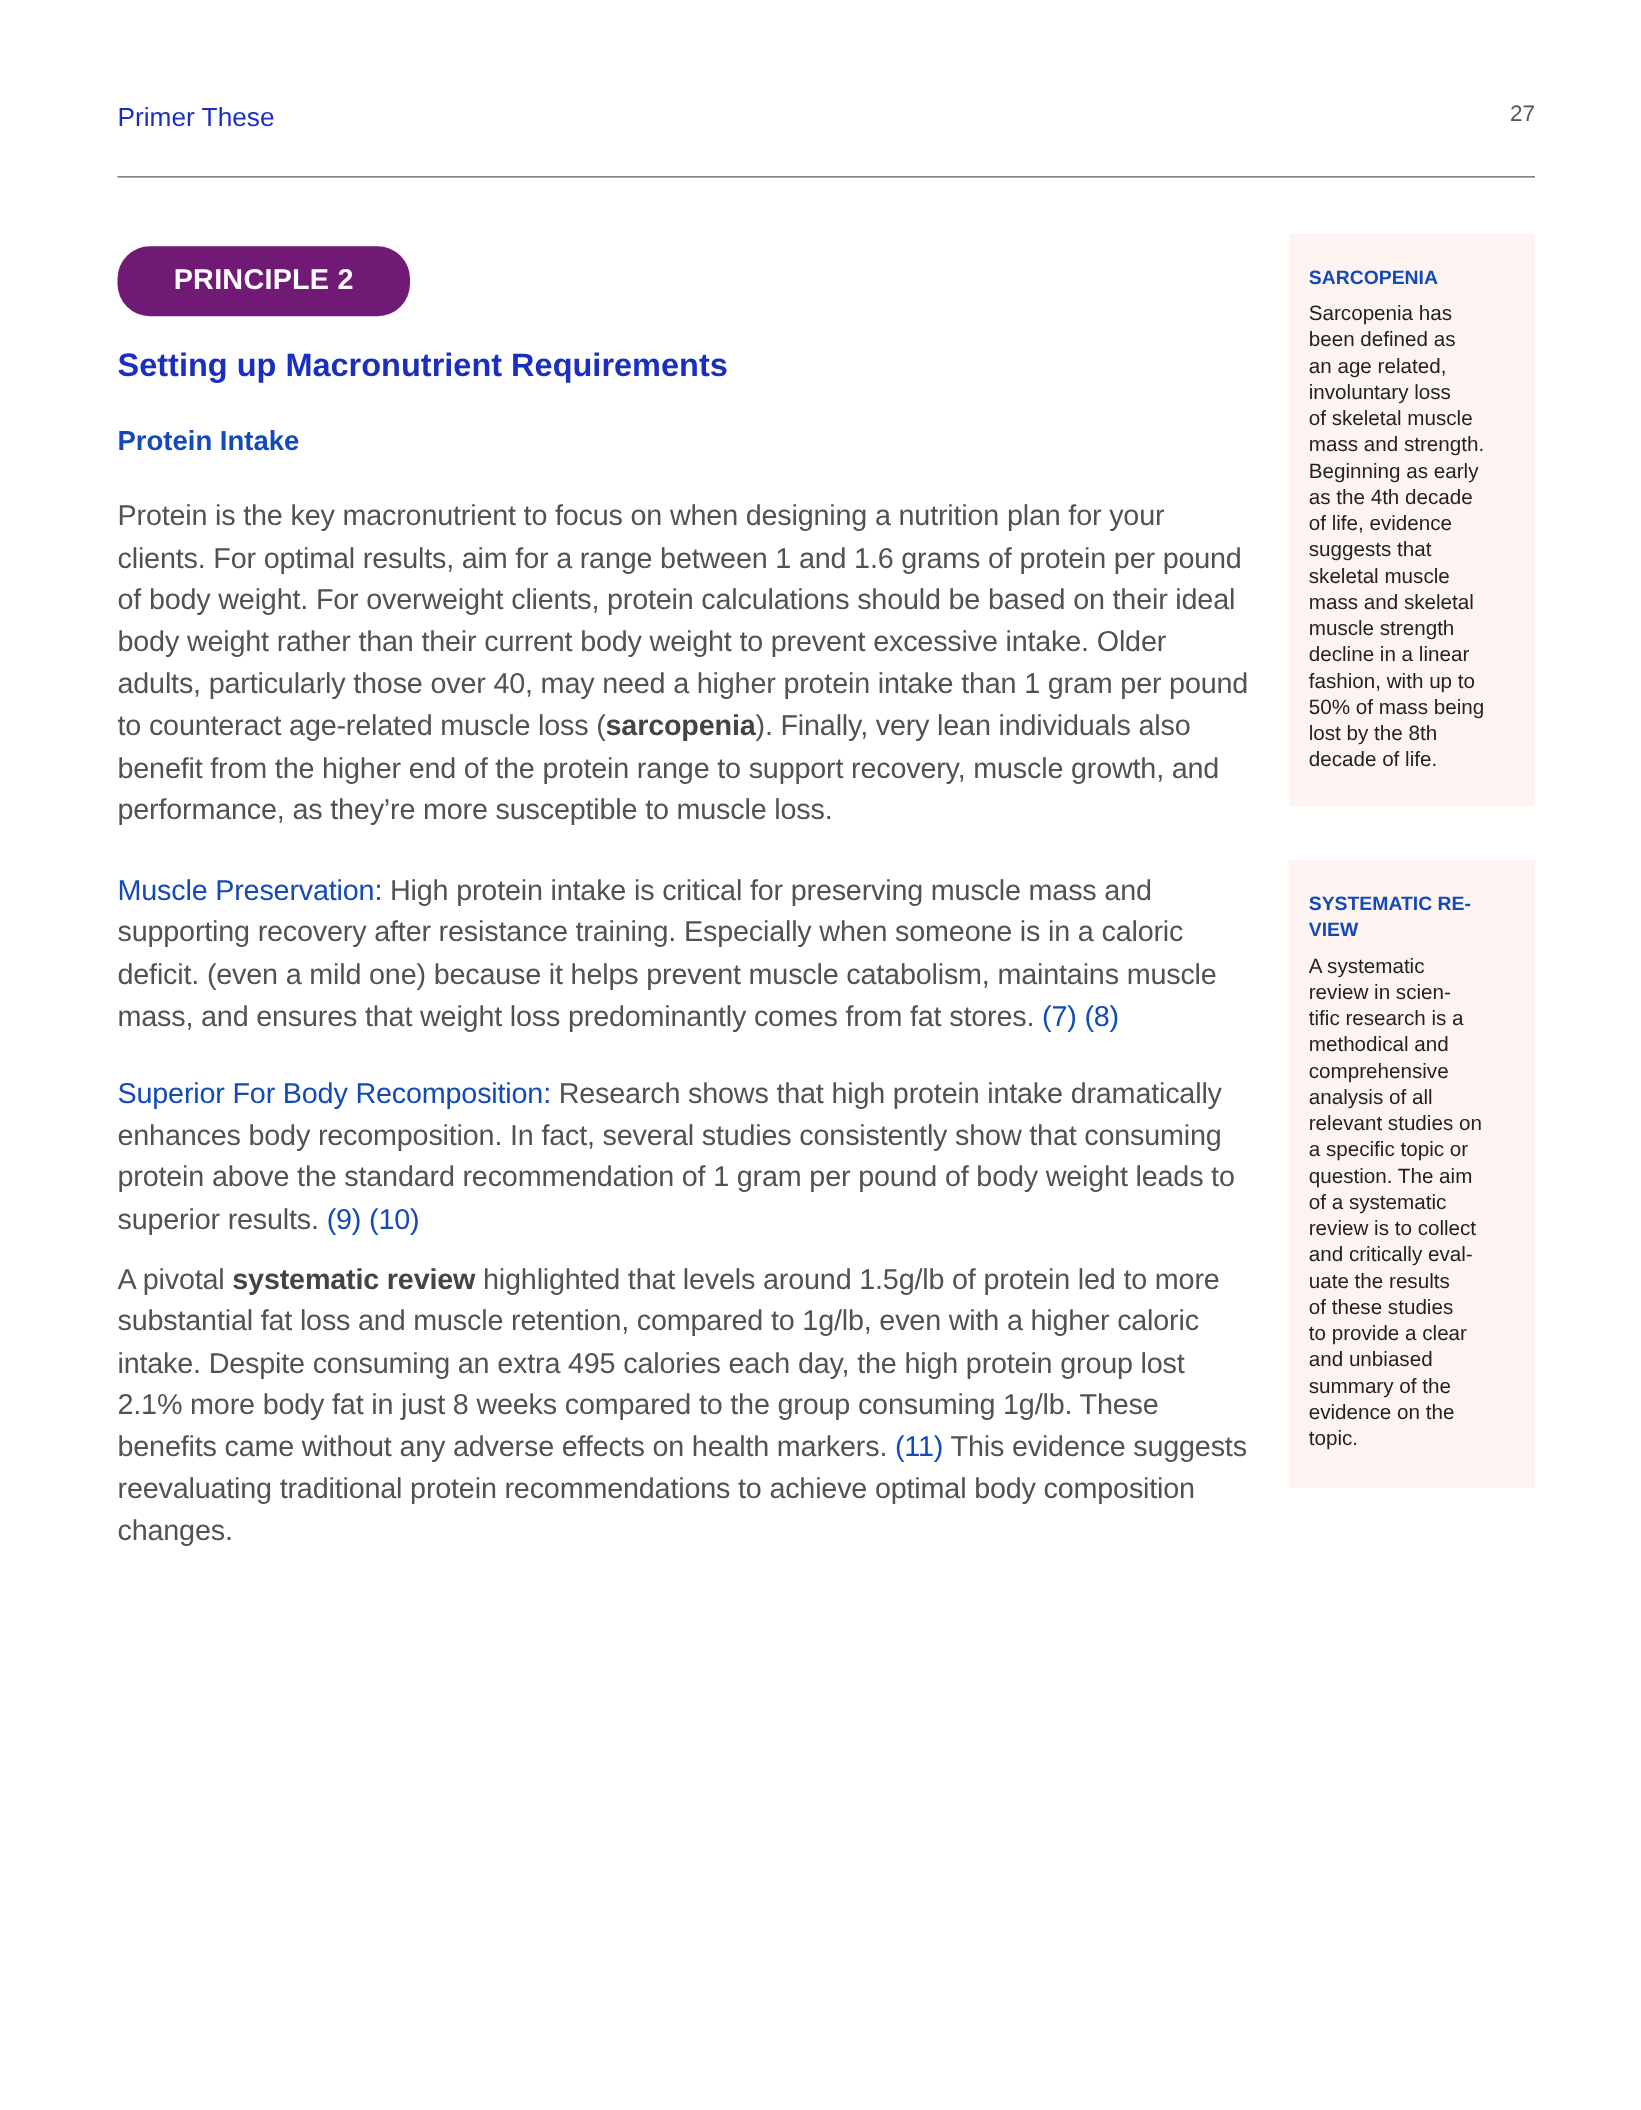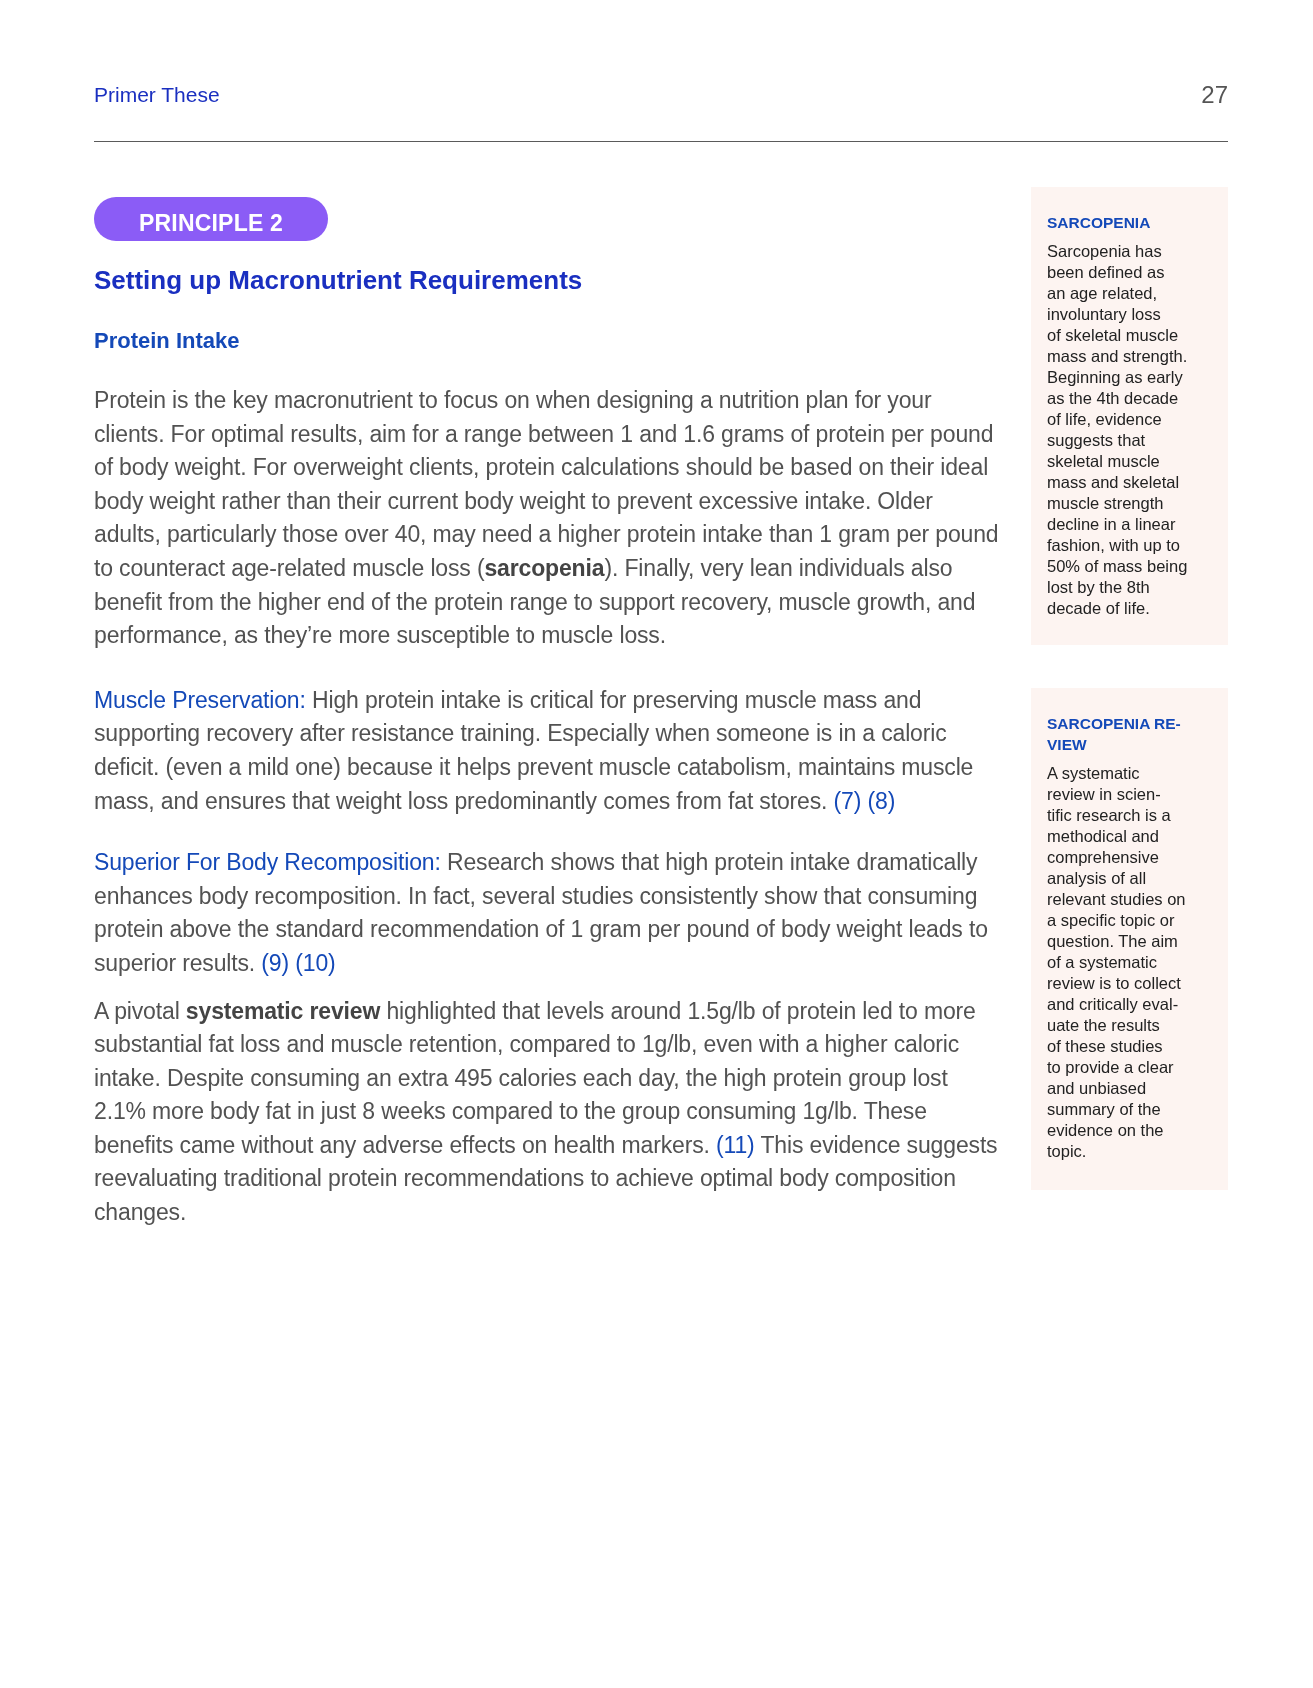--- a/index.html
+++ b/index.html
@@ -26,21 +26,21 @@
       position: absolute;
       left: 0;
       top: 3px;
       font-size: 21px;
       color: #1a2fc0;
     }
     .page-number {
       position: absolute;
       right: 0;
       top: 1px;
-      font-size: 24px;
+      font-size: 18px;
       color: #555555;
     }
     .header-rule {
       position: absolute;
       left: 94px;
       top: 141px;
       width: 1134px;
       height: 0;
       border-top: 1.5px solid #5a5a5a;
     }
@@ -48,24 +48,24 @@
     .main {
       position: absolute;
       left: 94px;
       top: 197px;
       width: 905px;
     }
     .principle-pill {
       display: inline-block;
       box-sizing: border-box;
       width: 234px;
-      height: 44px;
+      height: 56px;
       line-height: 52px;
       text-align: center;
-      background: #8b5cf6;
+      background: #701a75;
       color: #ffffff;
       border-radius: 26px;
       font-size: 23px;
       font-weight: bold;
       letter-spacing: 0.2px;
     }
     .section-title {
       margin: 23px 0 0 0;
       font-size: 26px;
       font-weight: bold;
@@ -177,21 +177,21 @@
 mass and skeletal
 muscle strength
 decline in a linear
 fashion, with up to
 50% of mass being
 lost by the 8th
 decade of life.</p>
 </aside>
 
 <aside class="sidebar-box review">
-  <div class="sidebar-title" style="white-space: pre-line;">SARCOPENIA RE-
+  <div class="sidebar-title" style="white-space: pre-line;">SYSTEMATIC RE-
 VIEW</div>
   <p class="sidebar-text">A systematic
 review in scien-
 tific research is a
 methodical and
 comprehensive
 analysis of all
 relevant studies on
 a specific topic or
 question. The aim

